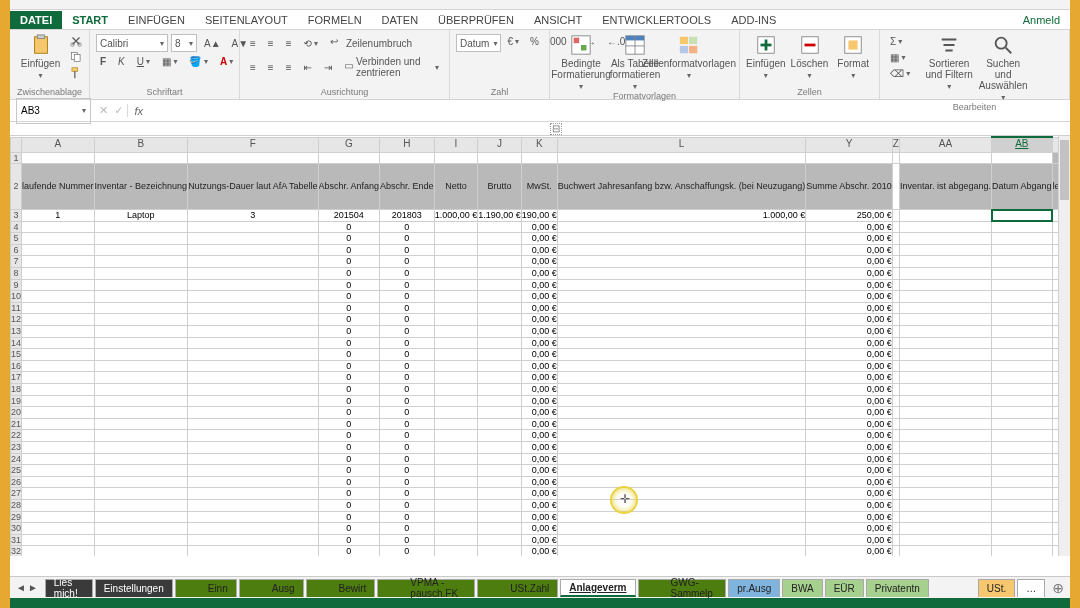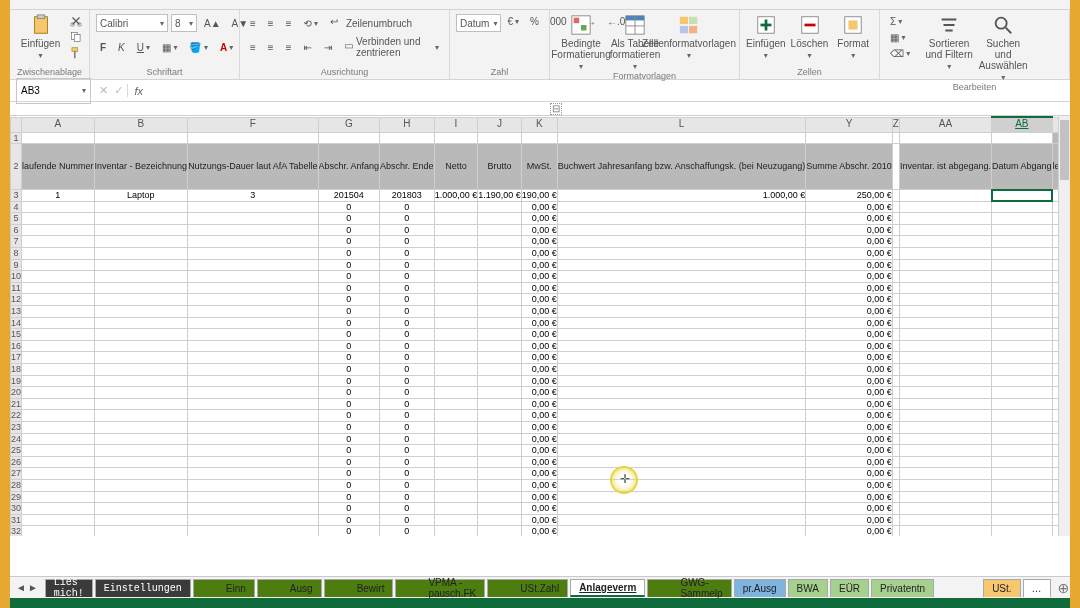--- a/index.html
+++ b/index.html
@@ -38,38 +38,51 @@
   .data-header .rowhdr{background:#e6e6e6; height:46px;}
   .num{text-align:right; padding-right:2px;}
   .ctr{text-align:center;}
   .sel-cell{outline:2px solid #0f6b3b; outline-offset:-1px; background:#fff;}
   .extra-hdr{background:#b9b9b9 !important;}
   .cursor-ring{position:absolute; width:28px; height:28px; left:600px; top:350px; border:2px solid #e9d340; border-radius:50%; box-shadow:0 0 6px #e9d340 inset; pointer-events:none;}
   .cursor-ring::after{content:"✛"; position:absolute; left:8px; top:4px; font-size:12px; color:#555;}
   .sheet-tabs{position:absolute; left:10px; bottom:10px; width:1060px; height:22px; background:#f3f3f3; border-top:1px solid #c9c9c9; display:flex; align-items:center; font-size:10px;}
   .nav-arrows{display:flex; gap:2px; padding:0 6px; color:#555;}
   .tabbtn{height:18px; padding:2px 8px; margin:0 1px; border:1px solid #aaa; border-bottom:none; background:#fff; display:flex; align-items:center; color:#222; cursor:pointer;}
-  .tabbtn.dark{background:#3a3a3a; color:#fff;font-family:Liberation Mono, monospace;}
+  .tabbtn.dark{background:#3a3a3a; color:#fff;}
   .tabbtn.yellow{background:#4d7c0f;padding-left:32px;}
   .tabbtn.blue{background:#7fb4df;}
   .tabbtn.green{background:#a6d08e;}
   .tabbtn.lightyellow{background:#fff8b6;text-decoration:underline;}
   .tabbtn.orange{background:#f7c76f;margin-left:48px;}
   .tabbtn.active{background:#fff; border-bottom:2px solid #0f6b3b; font-weight:bold;}
   .tab-add{padding:0 6px; font-size:14px; color:#777;}
   .status{position:absolute; left:10px; bottom:0; height:10px; width:1060px; background:#0f6b3b;}
   .sb-v{position:absolute; right:0; top:0; bottom:0; width:12px; background:#efefef; border-left:1px solid #d0d0d0;}
   .sb-v .thumb{position:absolute; left:1px; right:1px; top:4px; height:60px; background:#c2c2c2;}
 </style>
 </head>
 <body>
 
 <div class="excel-wrap">
   <div class="titlebar"></div>
 
+  <div class="ribbon-tabs">
+    <div class="tab file">DATEI</div>
+    <div class="tab active">START</div>
+    <div class="tab">EINFÜGEN</div>
+    <div class="tab">SEITENLAYOUT</div>
+    <div class="tab">FORMELN</div>
+    <div class="tab">DATEN</div>
+    <div class="tab">ÜBERPRÜFEN</div>
+    <div class="tab">ANSICHT</div>
+    <div class="tab">ENTWICKLERTOOLS</div>
+    <div class="tab">ADD-INS</div>
+    <div class="login">Anmeld</div>
+  </div>
 
   <div class="ribbon">
     <div class="group" style="width:80px">
       <div class="body">
         <div class="big-btn">
           <span class="icon">
             <svg viewBox="0 0 24 24">
                 <rect x="5" y="3" width="14" height="18" fill="#f7c76f" stroke="#a67a00"></rect>
                 <rect x="8" y="1" width="8" height="4" fill="#ccc" stroke="#888"></rect>
               </svg>
@@ -90,21 +103,21 @@
           <span class="icon"><svg viewBox="0 0 24 24">
                 <rect x="5" y="3" width="10" height="6" fill="#f7c76f" stroke="#a67a00"></rect>
                 <path d="M10 9v12" stroke="#555" stroke-width="2"></path>
               </svg></span>
         </div>
       </div>
       <div class="group-label">Zwischenablage</div>
     </div>
 
     <div class="group" style="width:150px">
-      <div class="body" style="flex-direction:column;gap:8px">
+      <div class="body" style="flex-direction:column;gap:2px">
         <div style="display:flex;gap:3px">
           <div class="sel" style="width:72px">
               <span>Calibri</span>
               <span class="chev">▾</span>
             </div>
           <div class="sel" style="width:26px">
               <span>8</span>
               <span class="chev">▾</span>
             </div>
           <span class="btn">A▲</span>

